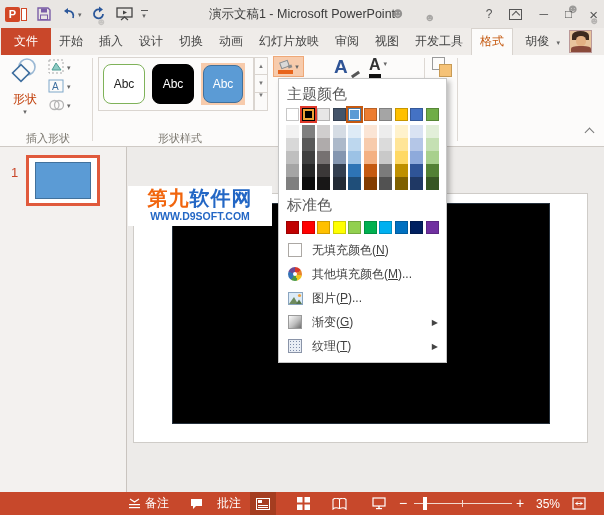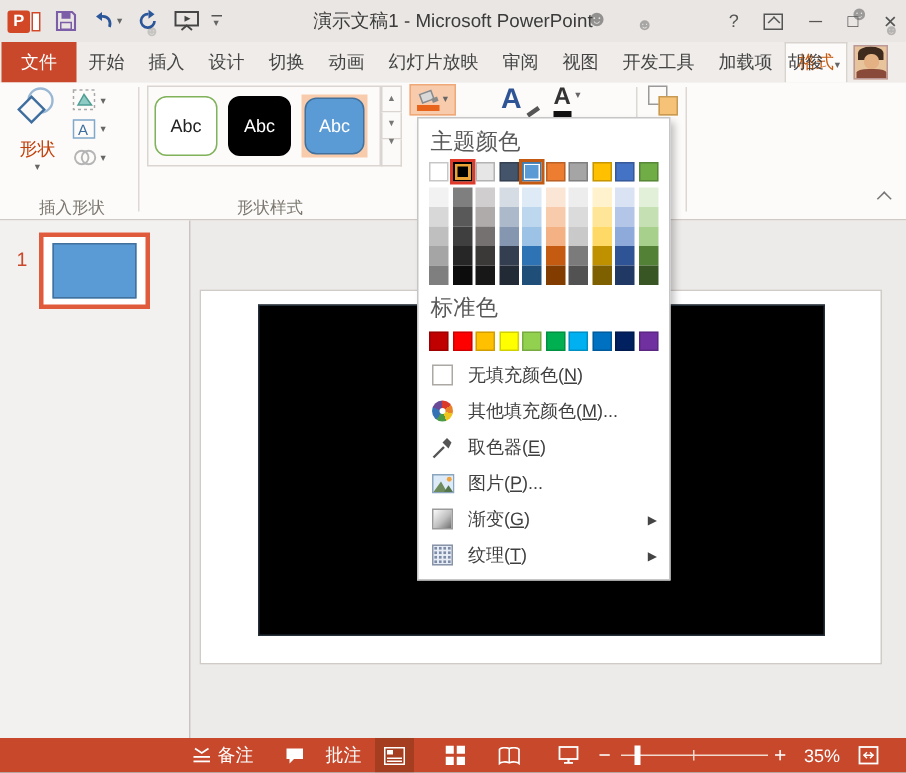--- a/index.html
+++ b/index.html
@@ -188,21 +188,20 @@
     <span class="file-tab">文件</span>
     <span class="tab">开始</span>
     <span class="tab">插入</span>
     <span class="tab">设计</span>
     <span class="tab">切换</span>
     <span class="tab">动画</span>
     <span class="tab">幻灯片放映</span>
     <span class="tab">审阅</span>
     <span class="tab">视图</span>
     <span class="tab">开发工具</span>
-    <span class="tab">加载项</span>
     <span class="tab active">格式</span>
     <span class="tab-user">
       <span>胡俊</span>
       <span class="mini-caret">▾</span>
     </span>
     <span class="avatar">
         <span class="hair"></span>
         <span class="face"></span>
         <span class="shirt"></span>
       </span>
@@ -295,20 +294,26 @@
     <div class="panel">
       <div class="slide-num">1</div>
       <div class="thumb">
         <div class="rect"></div>
       </div>
     </div>
 
     <div class="slide"></div>
     <div class="blackrect"></div>
 
+    <div class="watermark">
+      <div class="wm1">
+        <span class="wm-orange">第九</span><span class="wm-blue">软件网</span>
+      </div>
+      <div class="wm2">WWW.D9SOFT.COM</div>
+    </div>
   </div>
 
   <div class="dropdown">
     <div class="dd-header">主题颜色</div>
     <div class="tc-grid">
         <div class="tc-col">
           <div class="swatch top" style="background: rgb(255, 255, 255);"></div>
           <div class="variants">
             <div class="vswatch" style="background: rgb(242, 242, 242);"></div>
             <div class="vswatch" style="background: rgb(216, 216, 216);"></div>
@@ -429,29 +434,20 @@
       <span><span>无填充颜色(</span><span style="text-decoration:underline">N</span><span>)</span></span>
     </div>
     <div class="dd-item">
       <span class="ico">
           <span class="ico-wheel"></span>
         </span>
       <span><span>其他填充颜色(</span><span style="text-decoration:underline">M</span><span>)...</span></span>
     </div>
     <div class="dd-item">
       <span class="ico">
-        <svg width="15" height="15" viewBox="0 0 15 15">
-            <path d="M1 14 L8 7" stroke="#555" stroke-width="1.6"></path>
-            <path d="M7 4 L11 8 L13 4 L10 1 Z" fill="#555"></path>
-          </svg>
-      </span>
-      <span><span>取色器(</span><span style="text-decoration:underline">E</span><span>)</span></span>
-    </div>
-    <div class="dd-item">
-      <span class="ico">
         <svg width="15" height="13" viewBox="0 0 15 13">
             <rect x="0.5" y="0.5" width="14" height="12" fill="#DCEBF7" stroke="#8AA5C0"></rect>
             <path d="M1 12 L6 5 L10 12 Z" fill="#6E8B5E"></path>
             <path d="M8 12 L11 7.5 L14 12 Z" fill="#55754A"></path>
             <circle cx="11.5" cy="3.5" r="1.6" fill="#F0A23C"></circle>
           </svg>
       </span>
       <span><span>图片(</span><span style="text-decoration:underline">P</span><span>)...</span></span>
     </div>
     <div class="dd-item">

